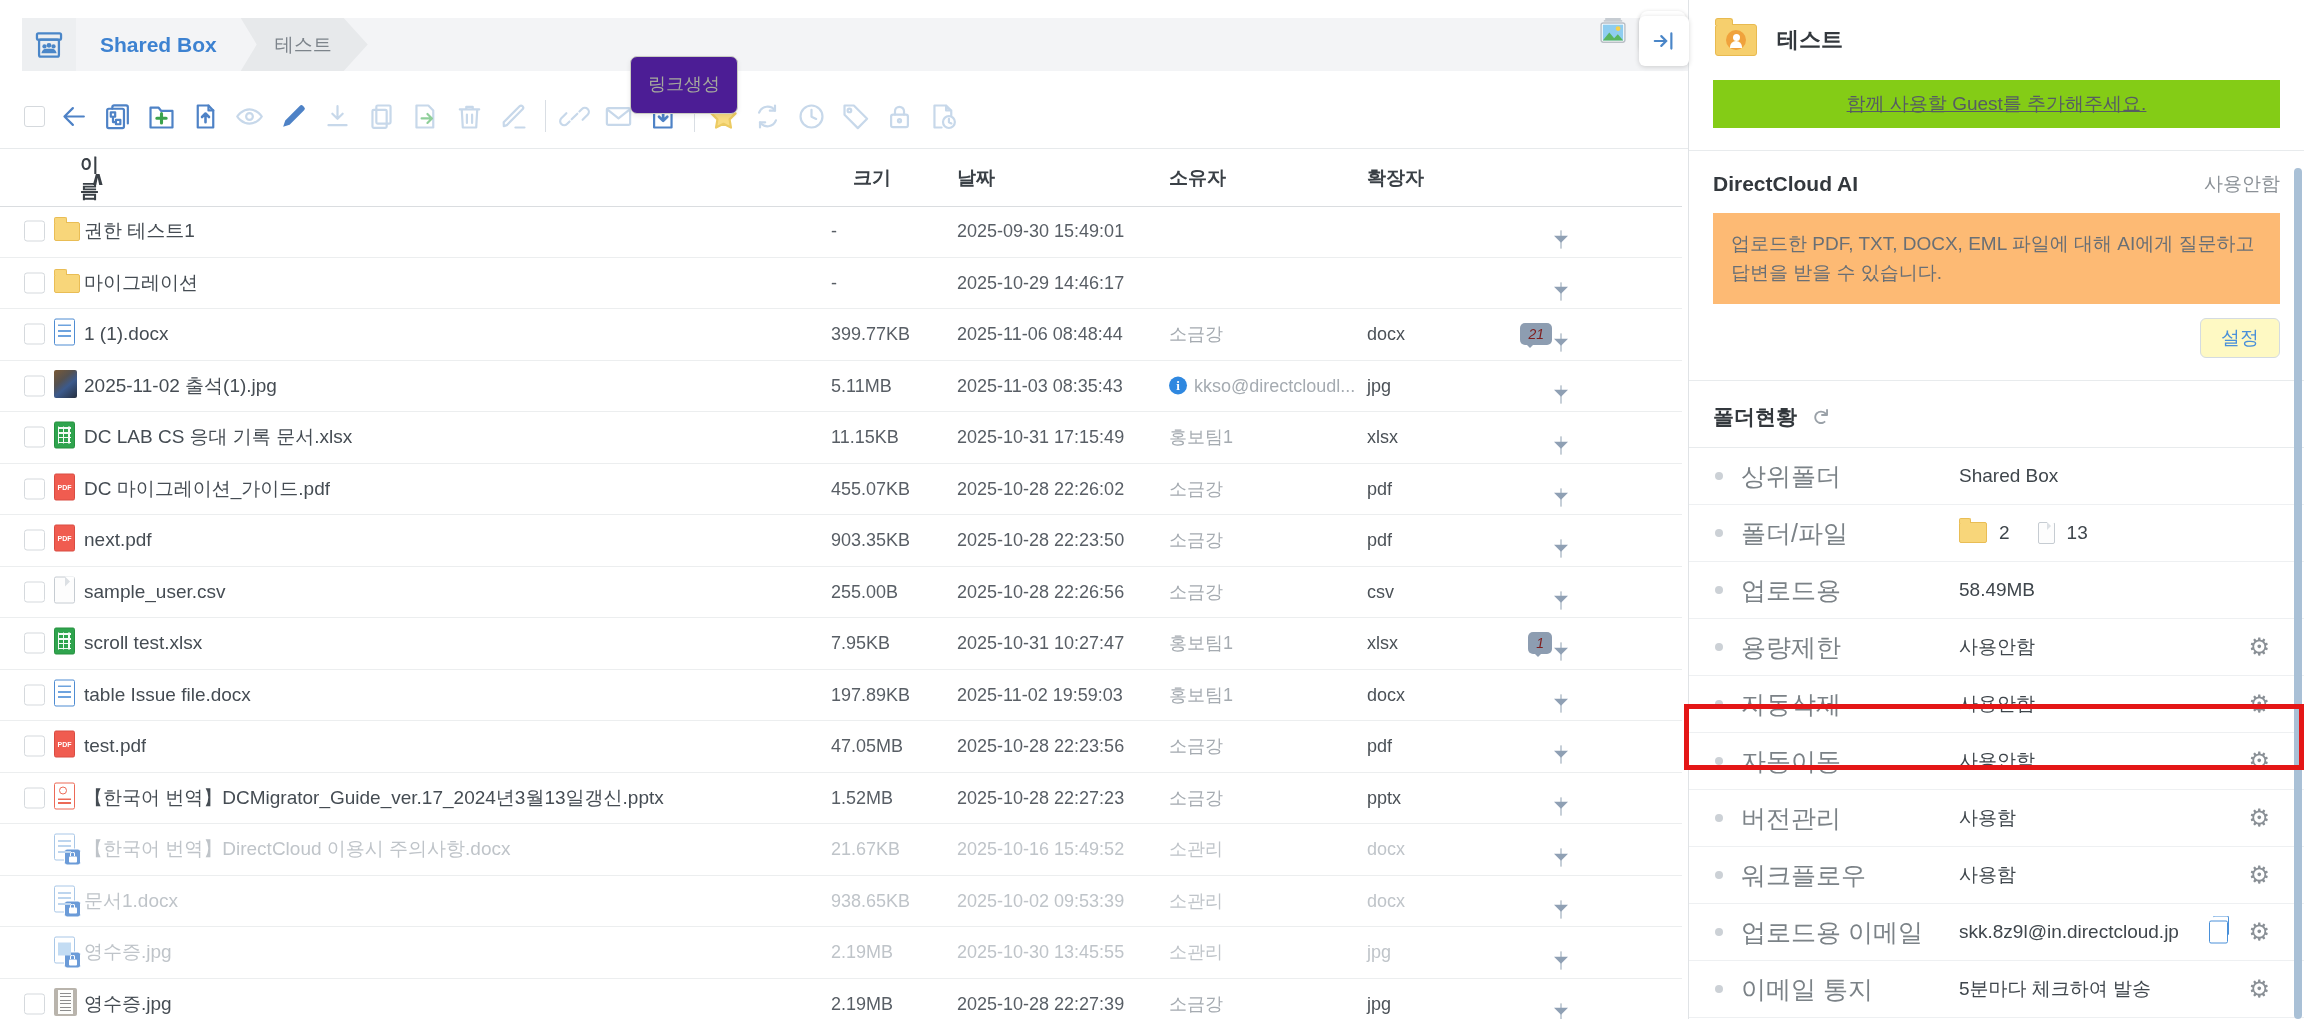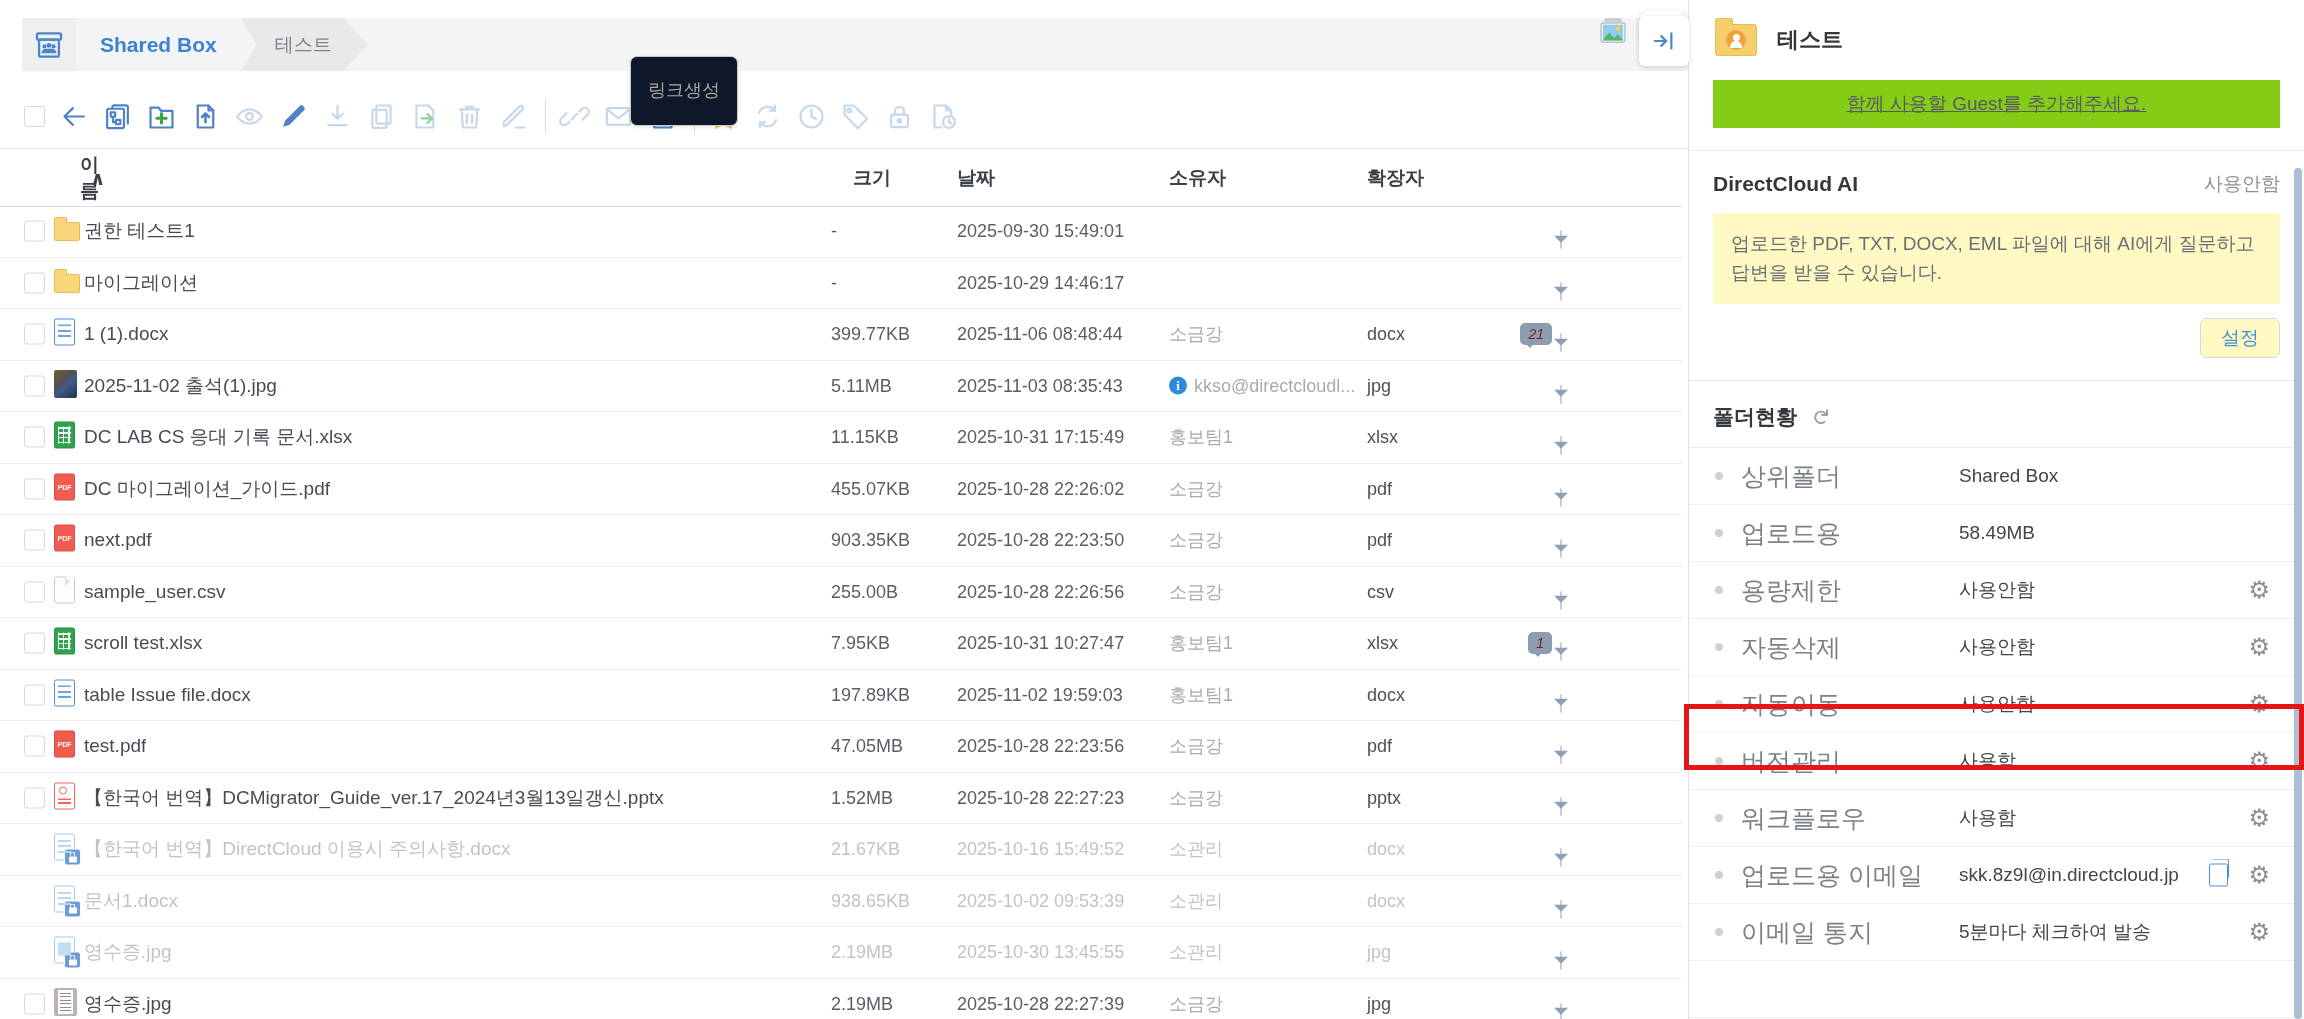--- a/index.html
+++ b/index.html
@@ -22,21 +22,21 @@
   .tbsep{width:1px;height:32px;background:#d9dee4;margin-left:16px;}
   .viewbtn{position:absolute;top:11px;width:46px;height:42px;display:flex;align-items:center;justify-content:center;border-radius:8px;}
   .viewbtn.pic{left:1590px;}
   .viewbtn.grid{left:1640px;background:#fff;box-shadow:0 1px 4px rgba(0,0,0,.18);}
   .viewbtn svg{width:34px;height:34px;}
   
   .collapse-btn{position:absolute;left:1639px;top:16px;width:50px;height:50px;background:#fff;border-radius:6px;
     box-shadow:0 1px 5px rgba(0,0,0,.16);display:flex;align-items:center;justify-content:center;z-index:6;}
   .collapse-btn svg{width:26px;height:26px;fill:none;stroke:#4a86c8;stroke-width:2;stroke-linecap:round;}
   
-  .tooltip{position:absolute;left:630px;top:56px;min-width:62px;padding:16px 17px;height:36px;line-height:35px;background:#0f172a;
+  .tooltip{position:absolute;left:630px;top:56px;min-width:62px;padding:10px 17px;height:36px;line-height:35px;background:#4c1d95;
     border:1px solid #caccC3;border:1px solid #caccc3;border-radius:7px;color:#a6aa9d;font-size:18px;z-index:7;box-shadow:0 2px 5px rgba(0,0,0,.08);}
   
   .thead{position:absolute;left:0;top:149px;width:1682px;height:57px;border-bottom:1px solid #dadde0;}
   .thead span{position:absolute;top:50%;transform:translateY(-50%);font-size:19px;font-weight:bold;color:#3a4046;}
   .h-name{left:80px;} .h-size{left:853px;} .h-date{left:957px;} .h-owner{left:1169px;} .h-ext{left:1367px;}
   .caret{font-weight:normal;color:#555b61;font-size:15px;margin-left:10px;}
   .rows{position:absolute;left:0;top:206px;width:1682px;}
   .frow{position:relative;height:50.5px;border-bottom:1px solid #eceeef;}
   .frow >*{position:absolute;top:50%;transform:translateY(-50%);}
   .c-check{left:24px;} .c-icon{left:54px;} .c-name{left:84px;font-size:19px;color:#454c53;max-width:690px;white-space:nowrap;overflow:hidden;text-overflow:ellipsis;}
@@ -89,21 +89,21 @@
   .pfolder .pbadge::before{content:"";position:absolute;left:6.5px;top:3.5px;width:7px;height:7px;background:#fff;border-radius:50%;}
   .pfolder .pbadge::after{content:"";position:absolute;left:4px;top:11px;width:12px;height:7px;background:#fff;border-radius:6px 6px 0 0;}
   .p-title{margin-left:20px;font-size:22px;font-weight:bold;color:#33383d;}
   .guest-bar{margin:24px 24px 0;height:48px;background:#84cc16;display:flex;align-items:center;justify-content:center;}
   .guest-bar a{font-size:19px;color:#565c63;text-decoration:underline;}
   .p-div{border-top:1px solid #e8ebed;margin-top:22px;}
   .ai-sec{padding:20px 24px 0;}
   .sec-head{display:flex;align-items:center;}
   .sec-title{font-size:21px;font-weight:bold;color:#33383d;}
   .ai-state{margin-left:auto;font-size:19px;color:#8b9197;}
-  .ai-desc{margin-top:16px;background:#fef9c3;padding:16px 18px;font-size:19px;line-height:1.55;color:#696f75;}
+  .ai-desc{margin-top:16px;background:#fdba74;padding:16px 18px;font-size:19px;line-height:1.55;color:#696f75;}
   .ai-btnrow{margin-top:14px;display:flex;justify-content:flex-end;}
   .btn-settings{width:80px;height:40px;background:#fef9c3;border:1px solid #d4dbe1;border-radius:6px;font-size:19px;color:#4a90d9;
     display:flex;align-items:center;justify-content:center;font-family:inherit;}
   .fs-head{display:flex;align-items:center;padding:22px 24px 16px;border-bottom:1px solid #e8ebed;margin-top:22px;border-top:1px solid #e8ebed;}
   .refresh{margin-left:14px;font-size:22px;color:#9aa1a8;line-height:1;transform:rotate(90deg);}
   .fs-rows{}
   .fs-row{position:relative;height:56px;border-bottom:1px solid #eef0f2;}
   .fs-row >*{position:absolute;top:50%;transform:translateY(-50%);}
   .fs-dot{left:26px;width:8px;height:8px;border-radius:50%;background:#ccd1d6;}
   .fs-label{left:52px;font-size:25px;color:#7b8287;display:flex;align-items:center;}
@@ -386,20 +386,32 @@
         <div class="fs-row">
           <span class="fs-dot"></span>
           <span class="fs-label">
             <span>상위폴더</span>
           </span>
           <span class="fs-value">Shared Box</span>
         </div>
         <div class="fs-row">
           <span class="fs-dot"></span>
           <span class="fs-label">
+            <span>폴더/파일</span>
+          </span>
+          <span class="fs-value">
+            <span class="mini-folder"></span>
+            <span>2</span>
+            <span class="mini-file"></span>
+            <span>13</span>
+          </span>
+        </div>
+        <div class="fs-row">
+          <span class="fs-dot"></span>
+          <span class="fs-label">
             <span>업로드용</span>
           </span>
           <span class="fs-value">58.49MB</span>
         </div>
         <div class="fs-row">
           <span class="fs-dot"></span>
           <span class="fs-label">
             <span>용량제한</span>
           </span>
           <span class="fs-value">사용안함</span>

